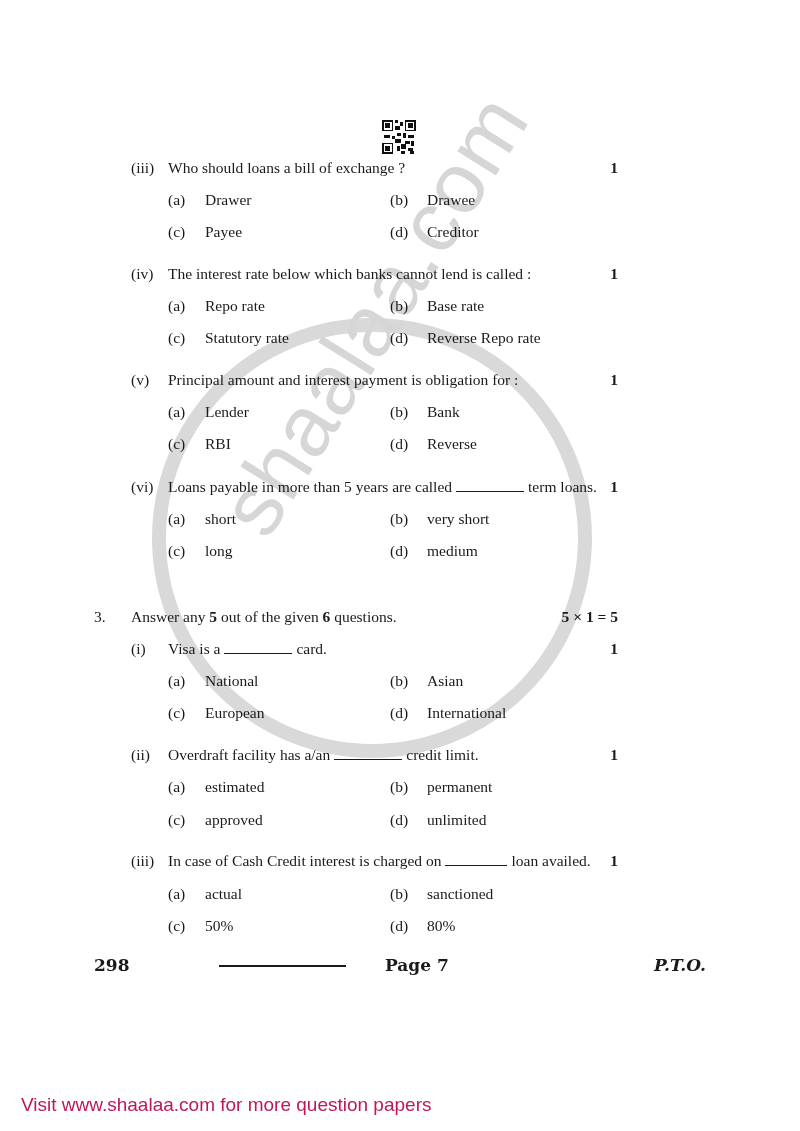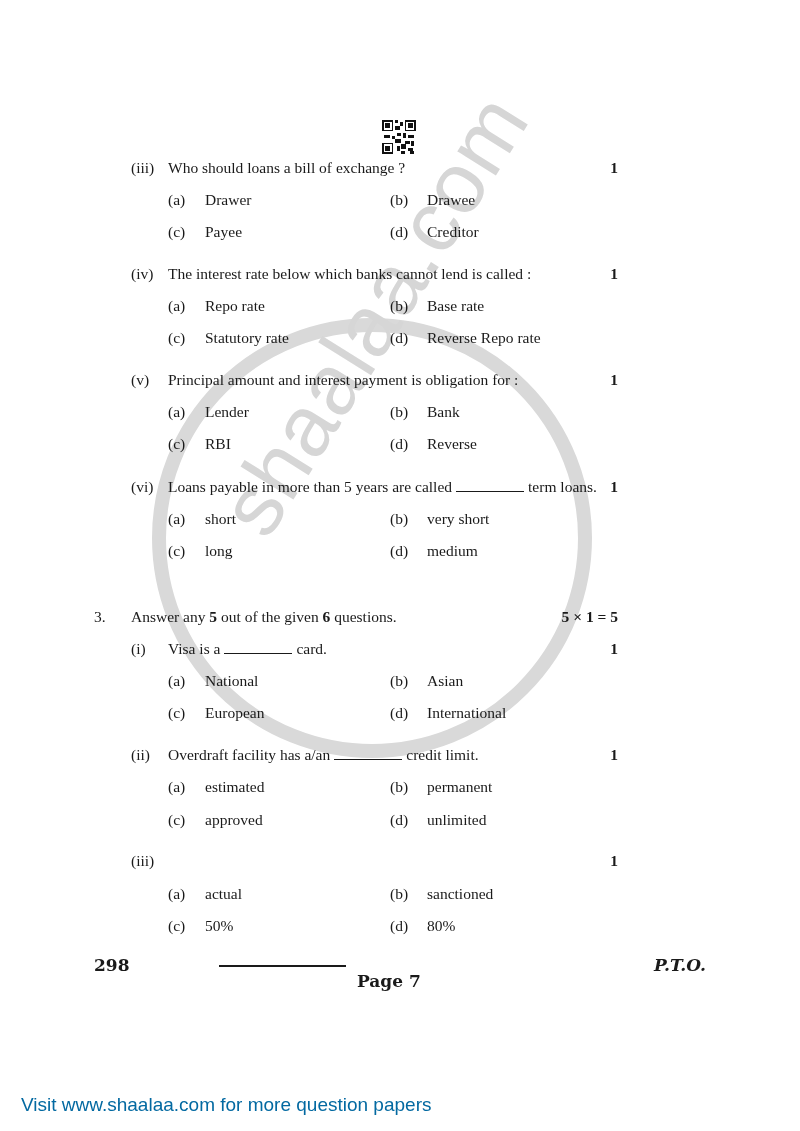--- a/index.html
+++ b/index.html
@@ -42,27 +42,27 @@
   .opt-lt { position: absolute; left: 205px; }
   .opt-r { position: absolute; left: 390px; }
   .opt-rt { position: absolute; left: 427px; }
 
   .blank { display: inline-block; width: 68px; border-bottom: 1.5px solid #1a1a1a; height: 14px; vertical-align: baseline; margin: 0 4px; }
   b { font-weight: bold; }
 
   .footer { position: absolute; left: 0; top: 955px; width: 800px; height: 20px; line-height: 20px; font-weight: bold; font-size: 17px; }
   .f-left { position: absolute; left: 94px; }
   .f-rule { position: absolute; left: 219px; top: 10px; width: 127px; height: 2px; background: #1a1a1a; }
-  .f-center { position: absolute; left: 357px; margin-top: 16px; }
+  .f-center { position: absolute; left: 385px; }
   .f-right { position: absolute; right: 94px; font-style: italic; }
 
   .visit {
     position: absolute; left: 21px; top: 1094px;
     font-family: "Liberation Sans", "DejaVu Sans", sans-serif;
-    font-size: 19px; color: #0369a1;
+    font-size: 19px; color: #be185d;
   }
 </style>
 </head>
 <body>
 
 <div class="page">
 
   <div class="wm-ring"></div>
   <div class="wm-text">shaalaa.com</div>
 
@@ -208,20 +208,21 @@
     </div>
     <div class="line" style="top:810px">
       <span class="opt-l">(c)</span>
       <span class="opt-lt">approved</span>
       <span class="opt-r">(d)</span>
       <span class="opt-rt">unlimited</span>
     </div>
 
     <div class="line" style="top:851px">
       <span class="qnum">(iii)</span>
+      <span class="qtext"><span>In case of Cash Credit interest is charged on</span><span class="blank" style="width:62px"></span><span>loan availed.</span></span>
       <span class="marks">1</span>
     </div>
     <div class="line" style="top:884px">
       <span class="opt-l">(a)</span>
       <span class="opt-lt">actual</span>
       <span class="opt-r">(b)</span>
       <span class="opt-rt">sanctioned</span>
     </div>
     <div class="line" style="top:916px">
       <span class="opt-l">(c)</span>

